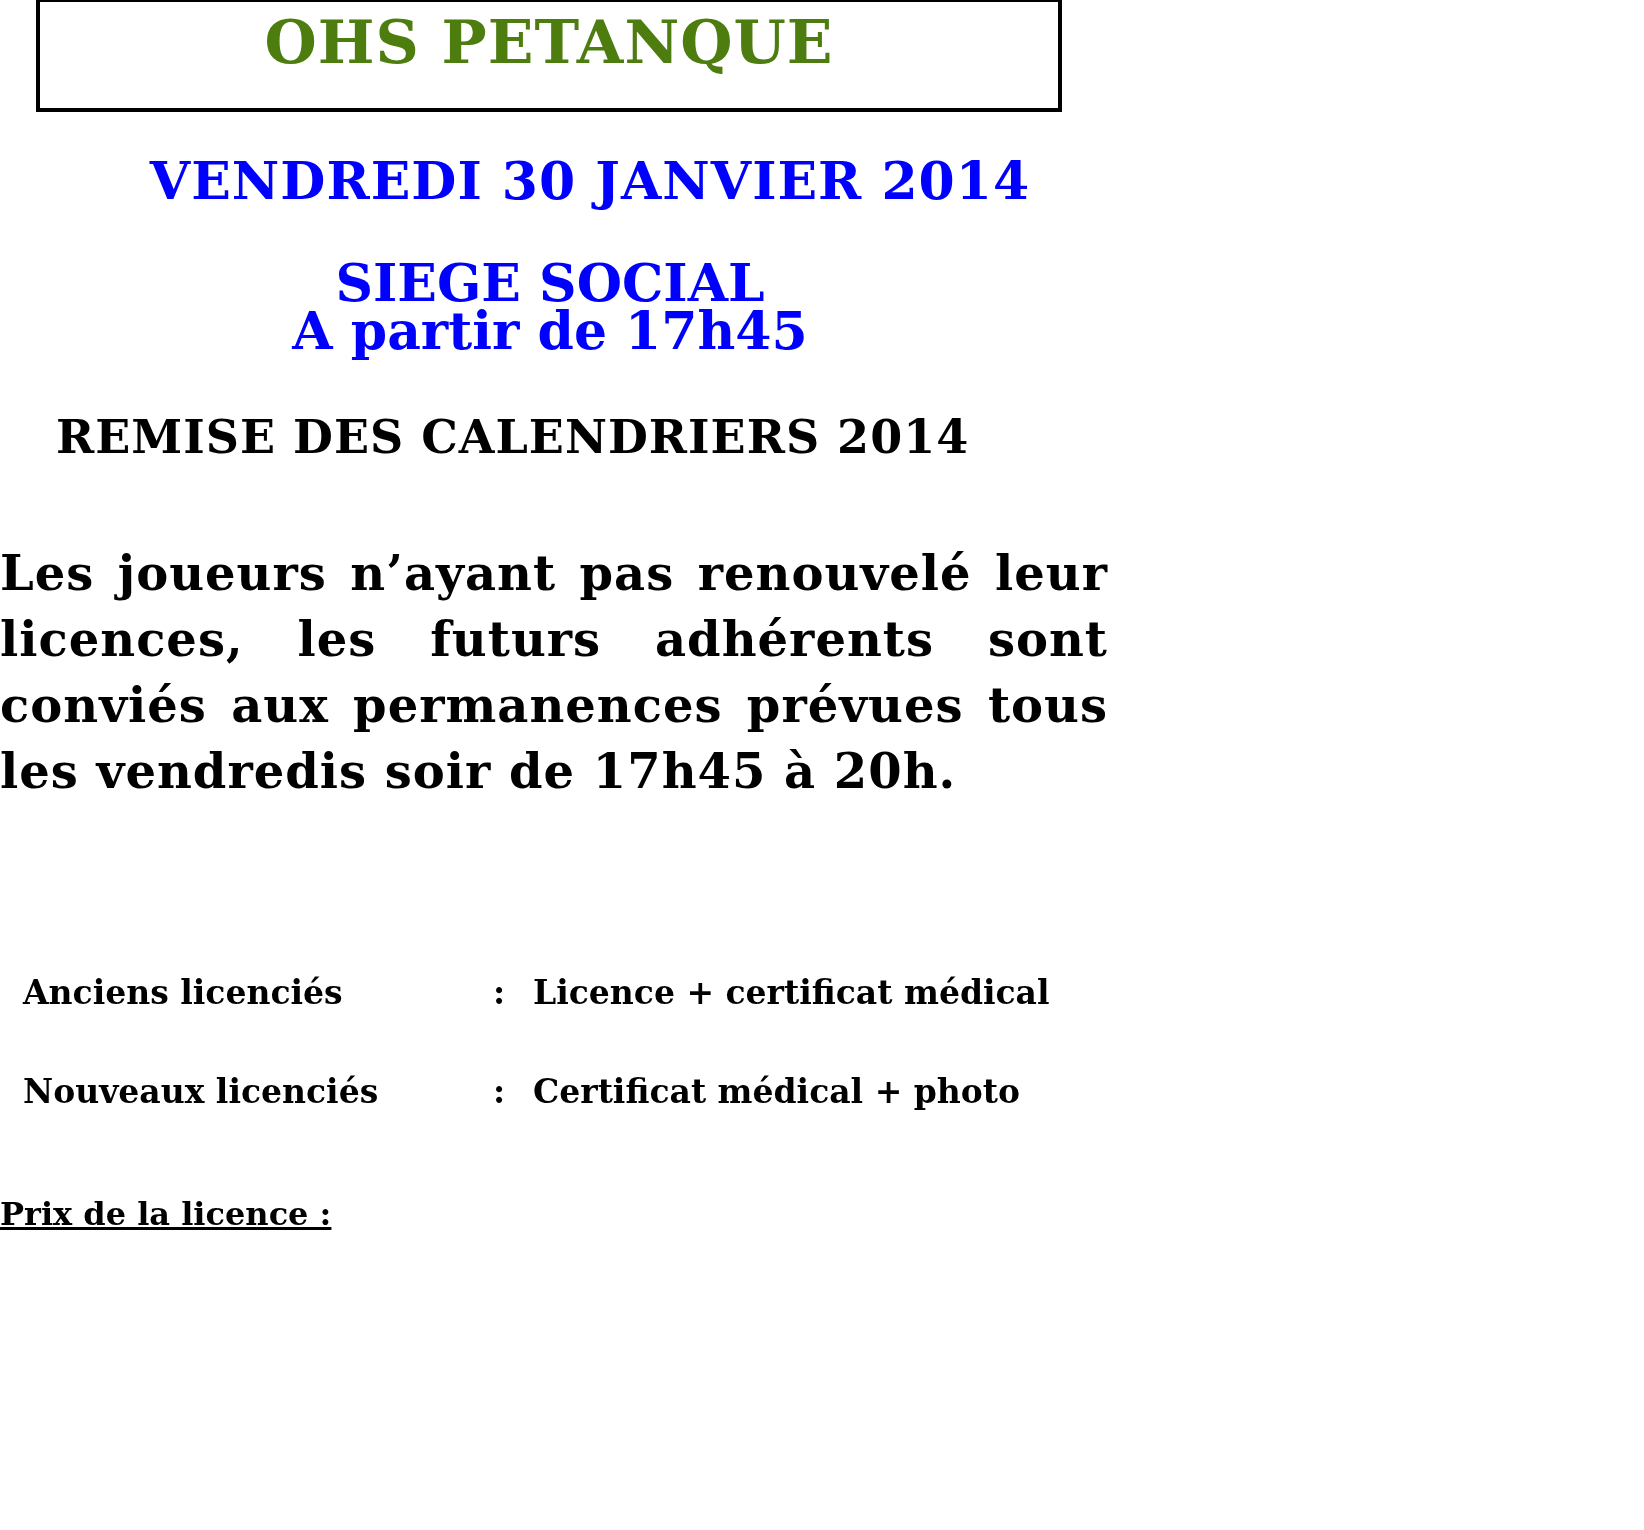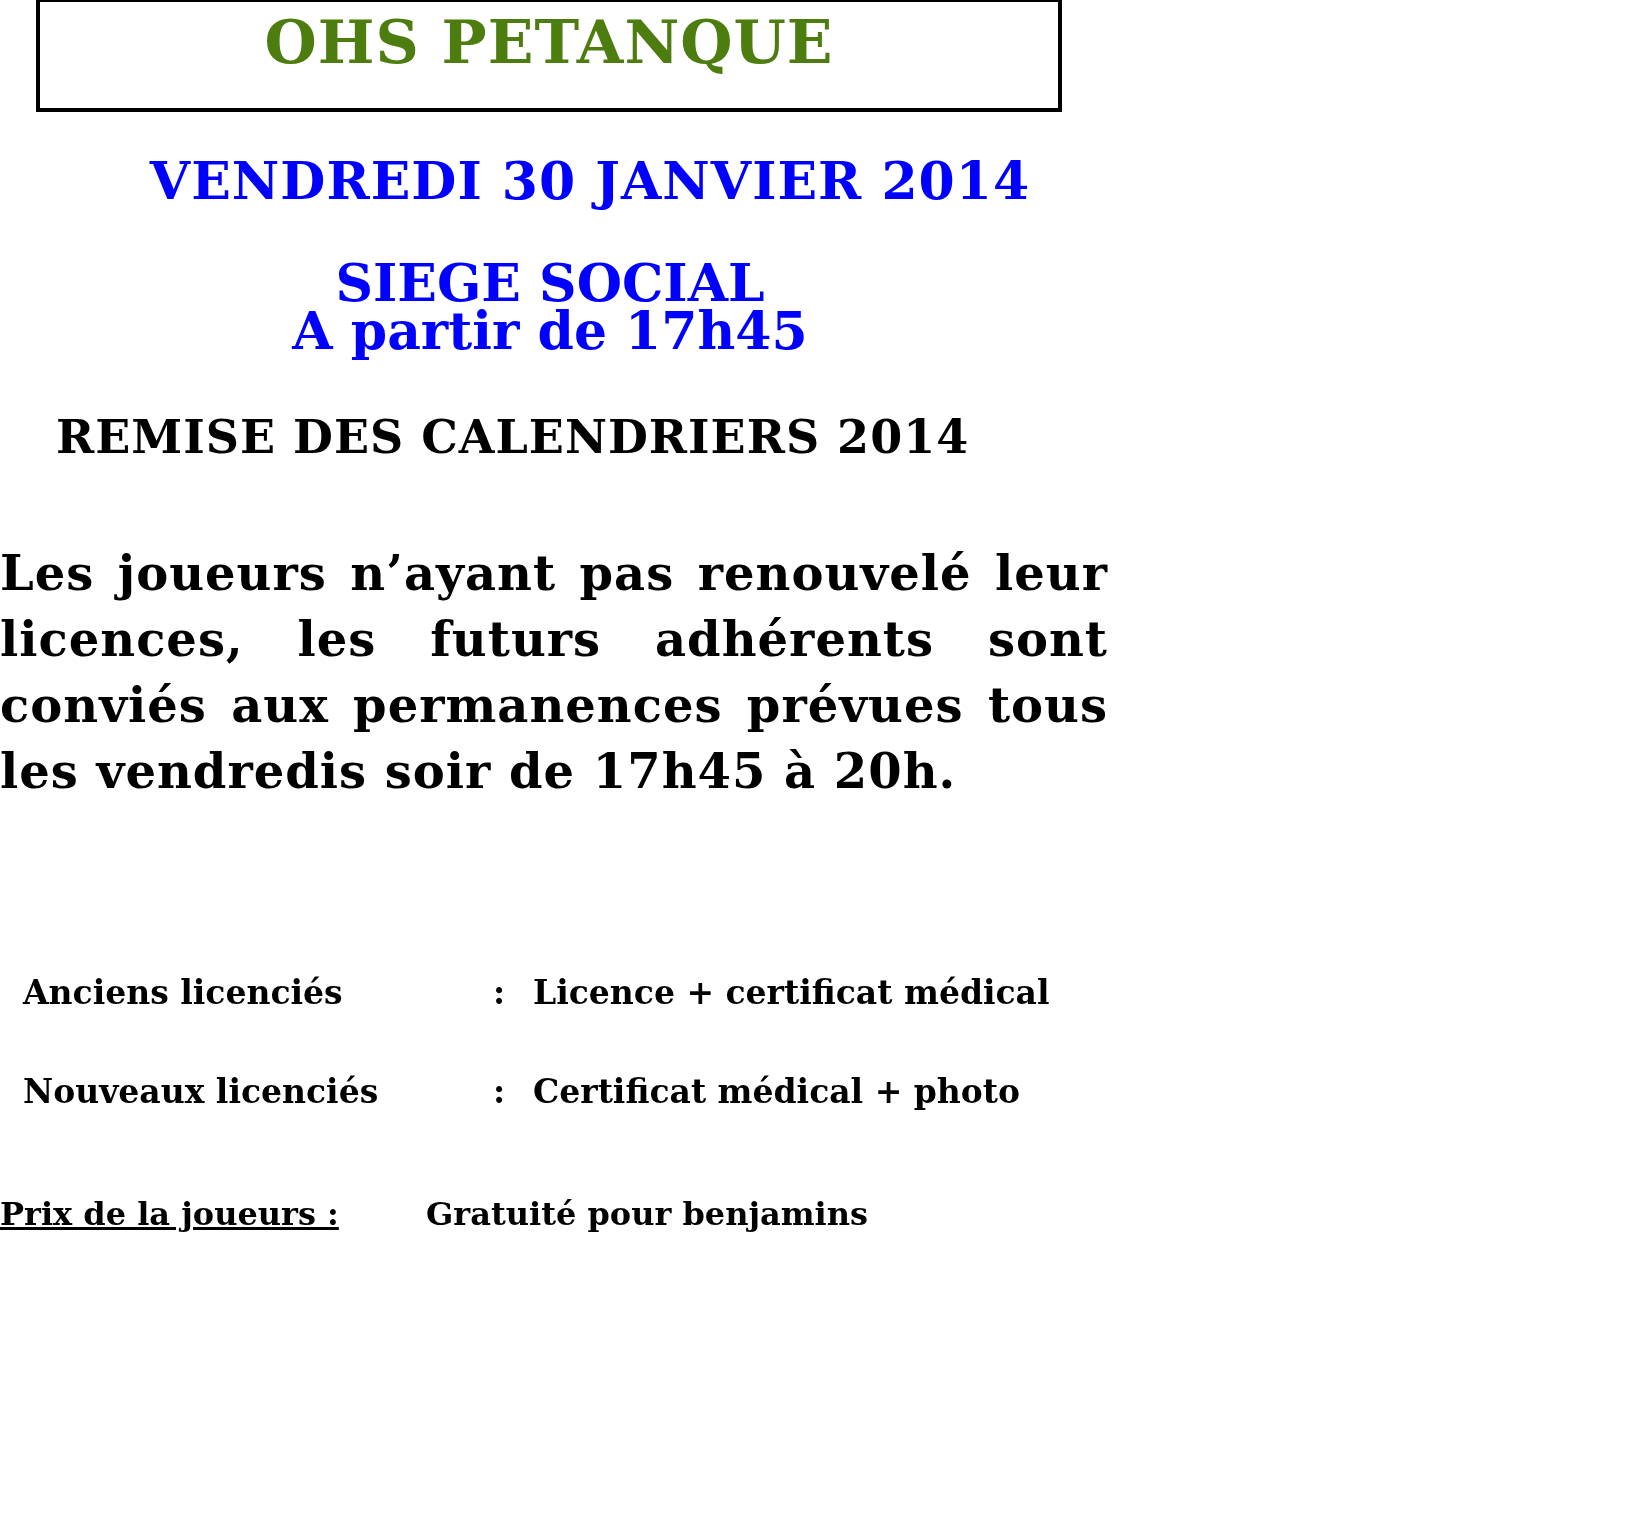--- a/index.html
+++ b/index.html
@@ -42,17 +42,16 @@
 
 <div class="row r1">
   <span class="label">Anciens licenciés</span><span class="colon">:</span><span>Licence + certificat médical</span>
 </div>
 
 <div class="row r2">
   <span class="label">Nouveaux licenciés</span><span class="colon">:</span><span>Certificat médical + photo</span>
 </div>
 
 <div class="price">
-  <div class="plabel">Prix de la joueurs :</div>
+  <div class="plabel">Prix de la licence :</div>
   <div class="pvals">
-    <div>Gratuité pour benjamins</div>
   </div>
 </div>
 
 </body></html>

